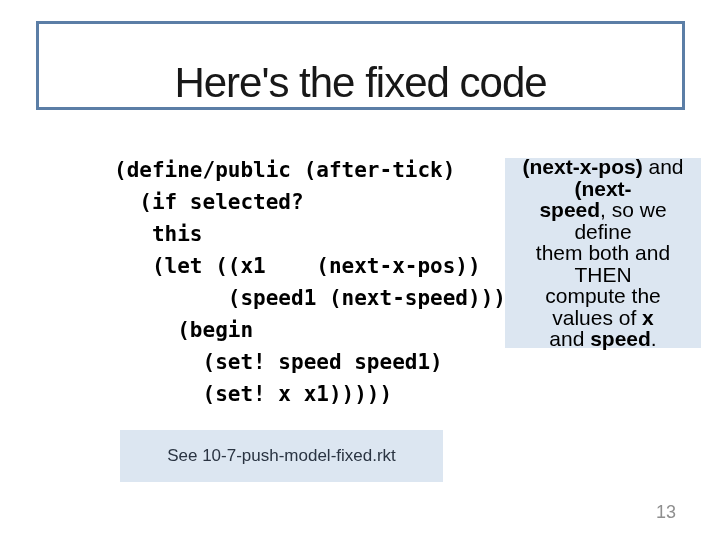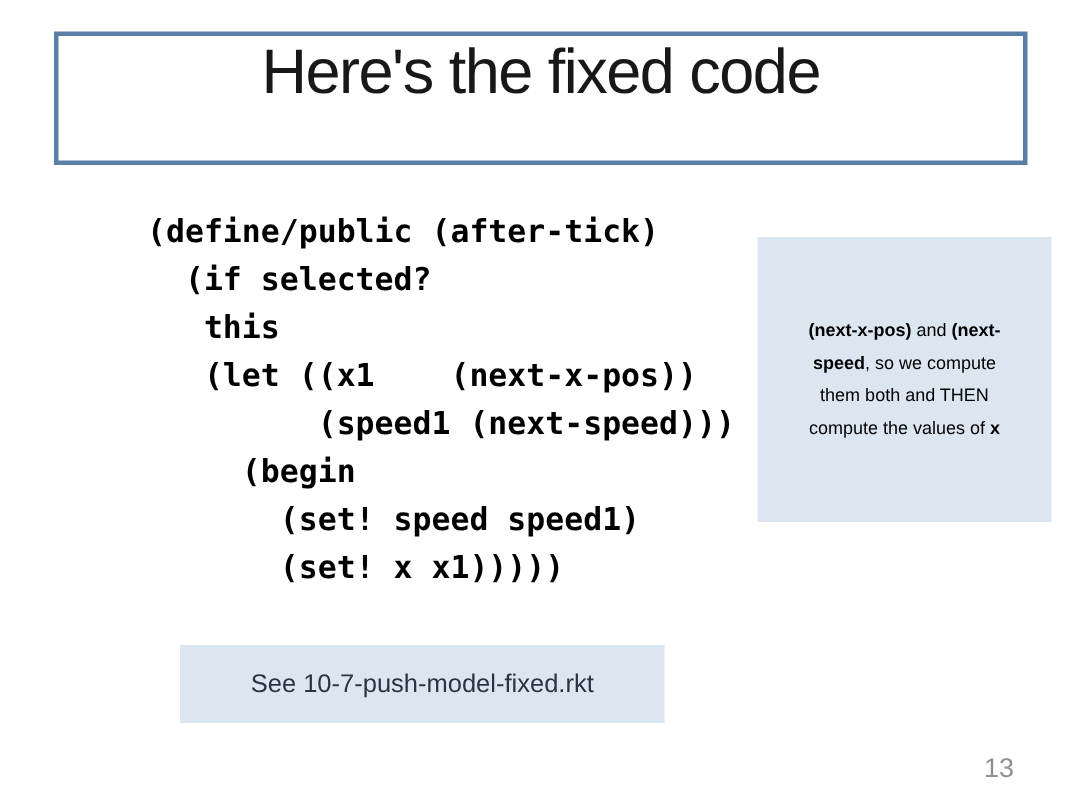--- a/index.html
+++ b/index.html
@@ -20,51 +20,51 @@
     position: relative;
     width: 720px; height: 540px;
     background: #ffffff;
   }
   .title-box {
     position: absolute;
     left: 36px; top: 21px;
     width: 649px; height: 89px;
     background: #ffffff;
     border: 3px solid var(--title-border);
-    display: flex; align-items: flex-start; justify-content: center;
+    display: flex; align-items: flex-end; justify-content: center;
   }
   .title-box h1 {
     margin: 0;
     font-size: 42px;
     font-weight: 400;
     letter-spacing: -1px;
     color: #181818;
     white-space: nowrap;
   }
   .code {
     position: absolute;
     left: 98px; top: 138px;
-    margin: 0;
+    margin: 16px;
     font-family: "DejaVu Sans Mono", "Liberation Mono", monospace;
     font-size: 21px;
     font-weight: 700;
     line-height: 32px;
     color: #000000;
     white-space: pre;
   }
   .callout {
     position: absolute;
     left: 505px; top: 158px;
     width: 196px; height: 190px;
     background: var(--box-fill);
     display: flex; align-items: center; justify-content: center;
     padding: 6px 8px;
   }
   .callout .callout-text {
-    font-size: 12px;
+    font-size: 21px;
     line-height: 21.5px;
     text-align: center;
     color: #000000;
   }
   .callout .callout-text b { font-weight: 700; }
   .footer-box {
     position: absolute;
     left: 120px; top: 430px;
     width: 323px; height: 52px;
     background: var(--box-fill);
@@ -98,23 +98,24 @@
    this
    (let ((x1    (next-x-pos))
          (speed1 (next-speed)))
      (begin
        (set! speed speed1)
        (set! x x1)))))</pre>
 
   <div class="callout">
     <div class="callout-text">
         <div><b>(next-x-pos)</b><span> and </span><b>(next-</b></div>
-        <div><b>speed</b><span>, so we compute</span></div>
+        <div><b>speed</b><span>, so we define</span></div>
         <div><span>them both and THEN</span></div>
         <div><span>compute the values of </span><b>x</b></div>
+        <div><span>and </span><b>speed</b><span>.</span></div>
       </div>
   </div>
 
   <div class="footer-box">
     <span>See 10-7-push-model-fixed.rkt</span>
   </div>
 
   <div class="page-number">13</div>
 
 </div>

